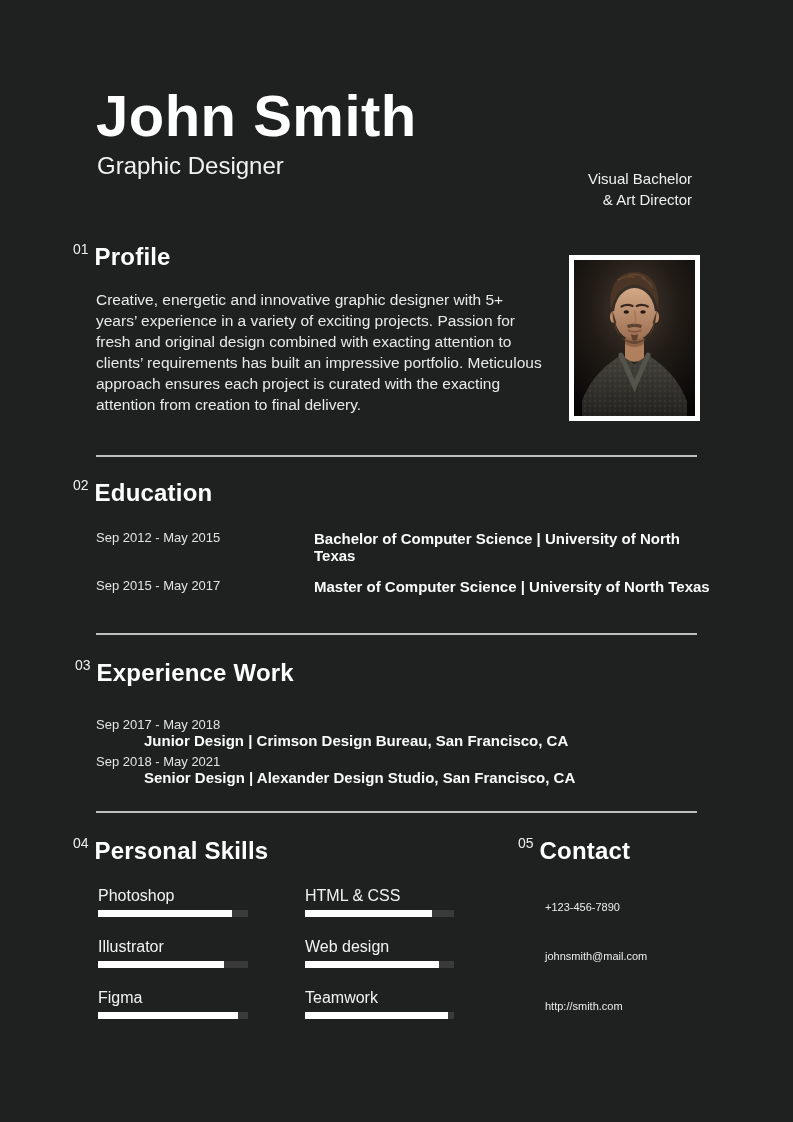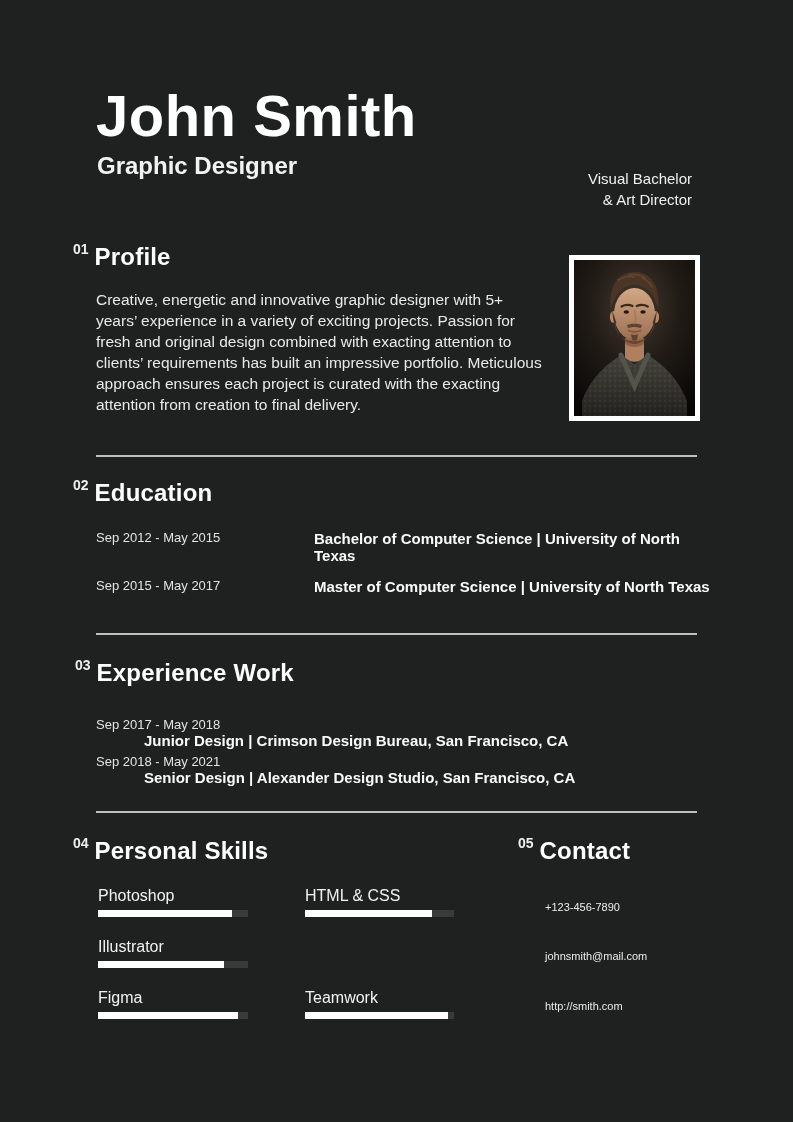--- a/index.html
+++ b/index.html
@@ -15,30 +15,30 @@
   }
 
   
   .name {
     position:absolute; left:96px; top:82px;
     font-size:58px; font-weight:bold; letter-spacing:0.5px;
     color:#fff;
   }
   .job-title {
     position:absolute; left:97px; top:152px;
-    font-size:24px; font-weight:700; color:#f2f2f2;
+    font-size:24px; font-weight:400; color:#f2f2f2;
   }
   .tagline {
     position:absolute; right:101px; top:168px;
     text-align:right; font-size:15px; line-height:21px; color:#f0f0f0;
   }
 
   
   .sec-head { position:absolute; display:flex; align-items:flex-start; gap:6px; }
-  .sec-num { font-size:14px; font-weight:700; color:#efefef; margin-top:-2px; }
+  .sec-num { font-size:14px; font-weight:400; color:#efefef; margin-top:-2px; }
   .sec-title { font-size:24px; font-weight:bold; letter-spacing:0.2px; color:#fff; }
 
   
   .profile-body {
     position:absolute; left:96px; top:289px; width:452px;
     font-size:15.5px; line-height:21px; color:#e9e9e9;
   }
 
   
   .photo-frame {
@@ -198,20 +198,26 @@
     <div class="skill-track">
         <div class="skill-fill" style="width: 93%;"></div>
       </div>
   </div>
   <div class="skill" style="left:305px; top:886px; width:149px;">
     <div class="skill-label">HTML &amp; CSS</div>
     <div class="skill-track">
         <div class="skill-fill" style="width: 85%;"></div>
       </div>
   </div>
+  <div class="skill" style="left:305px; top:937px; width:149px;">
+    <div class="skill-label">Web design</div>
+    <div class="skill-track">
+        <div class="skill-fill" style="width: 90%;"></div>
+      </div>
+  </div>
   <div class="skill" style="left:305px; top:988px; width:149px;">
     <div class="skill-label">Teamwork</div>
     <div class="skill-track">
         <div class="skill-fill" style="width: 96%;"></div>
       </div>
   </div>
 
   <div class="sec-head" style="left:518px; top:837px;">
     <span class="sec-num">05</span>
     <span class="sec-title">Contact</span>

